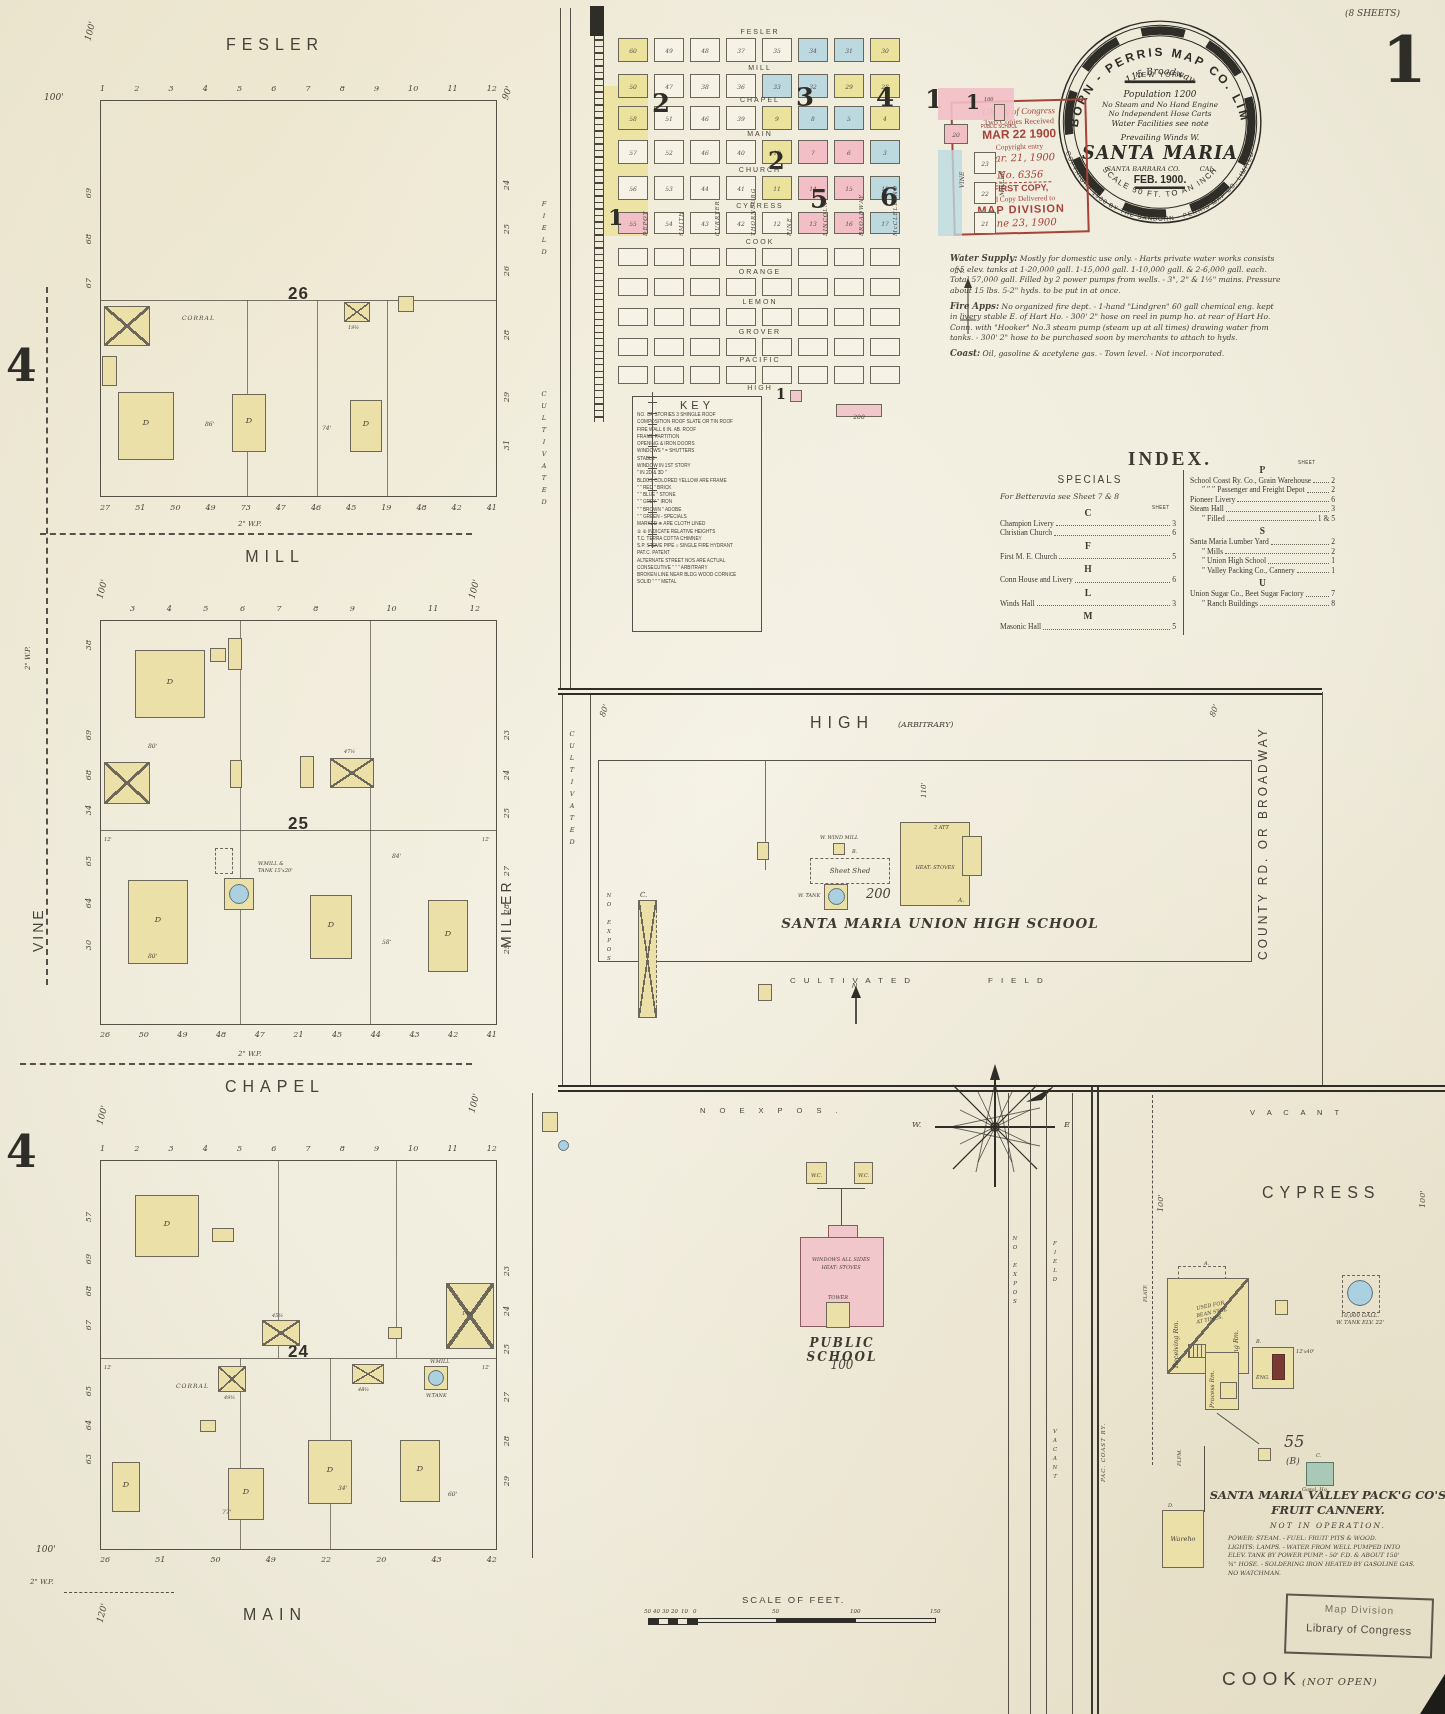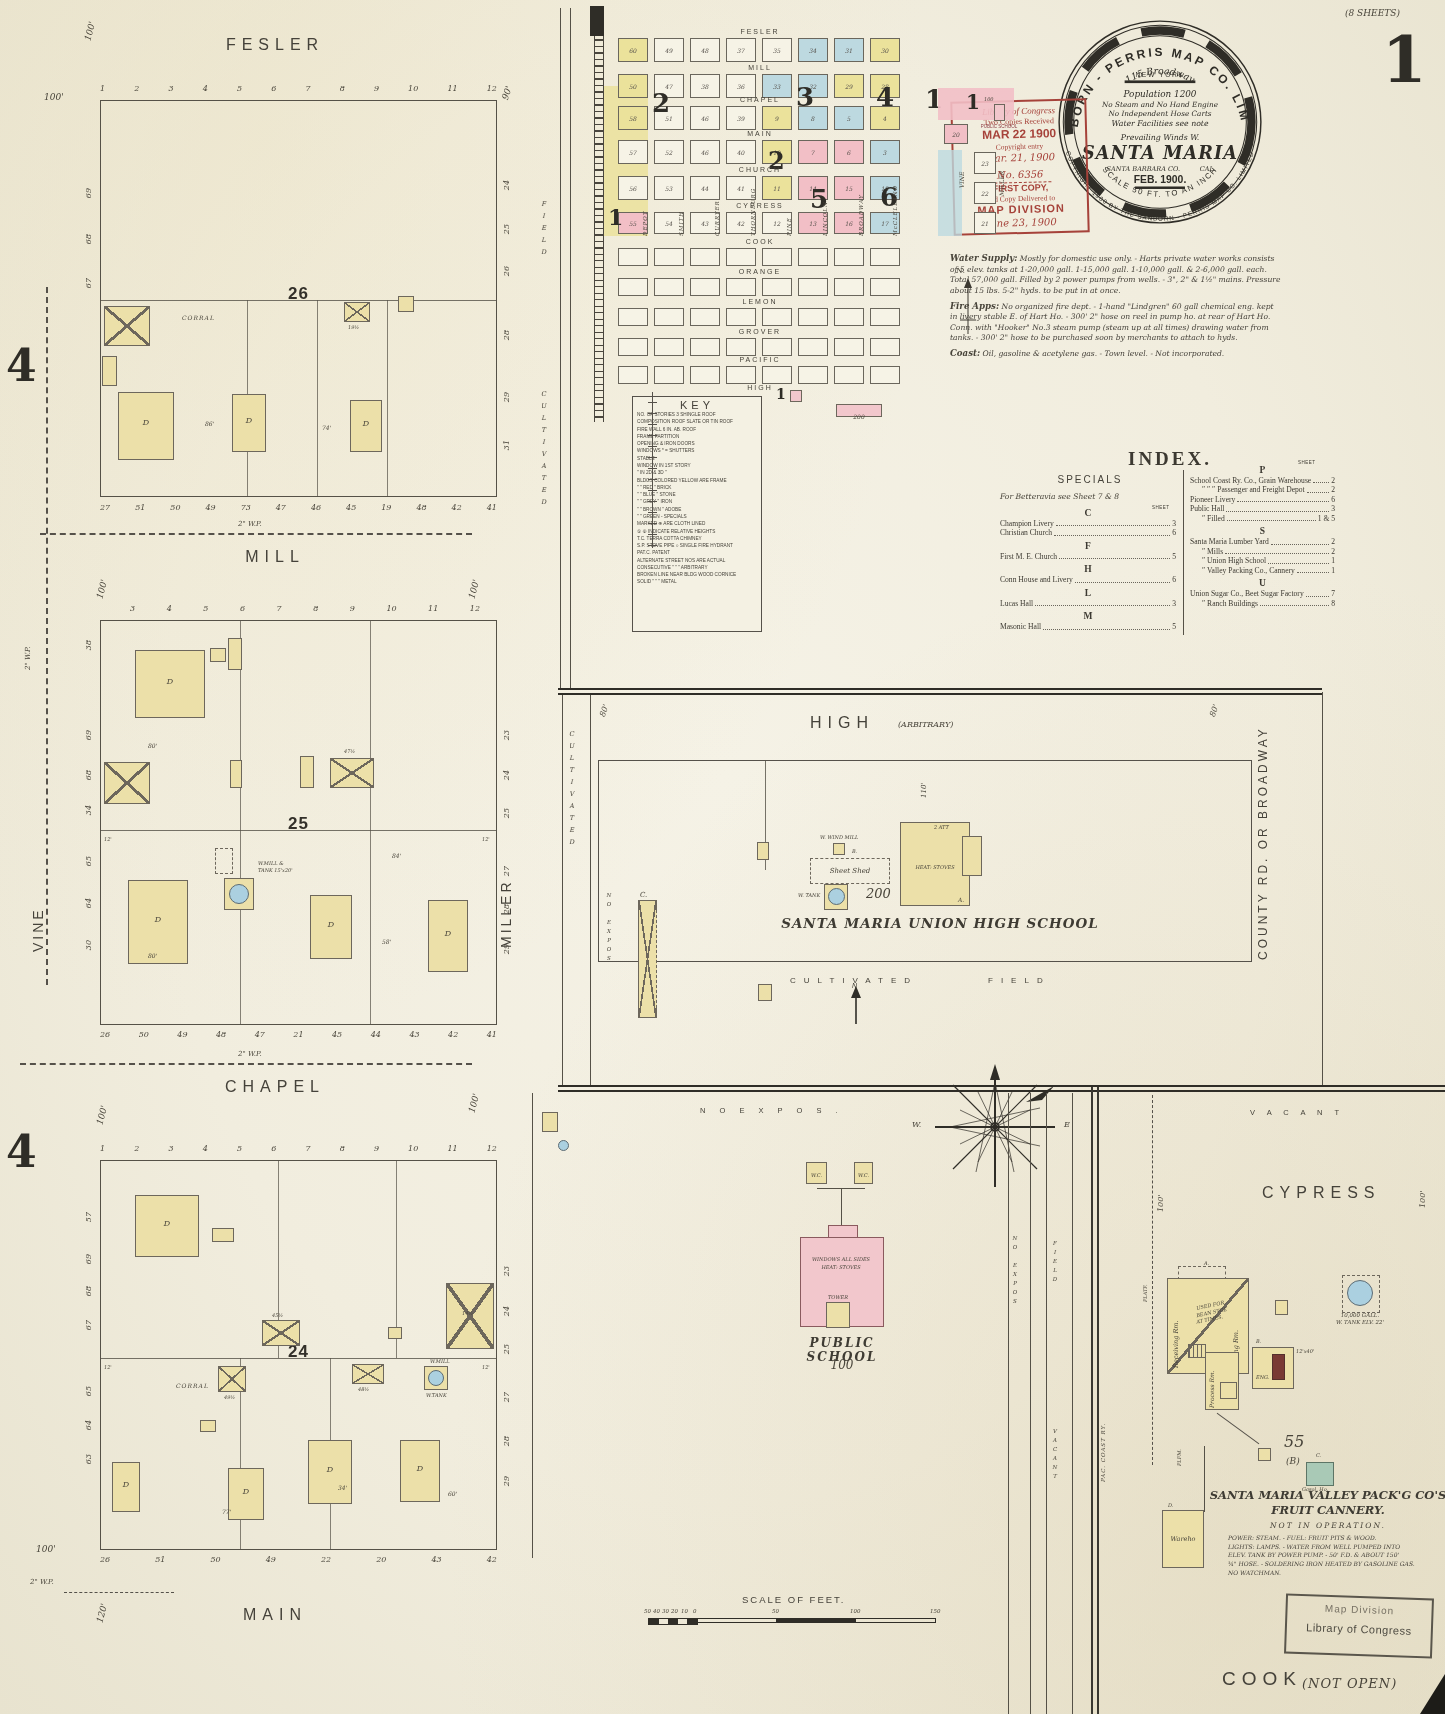--- a/index.html
+++ b/index.html
@@ -167,21 +167,21 @@
         <span>5</span>
       </div>
       <div class="ix-letter">H</div>
       <div class="ix-row">
         <span>Conn House and Livery</span>
         <span class="ix-dots"></span>
         <span>6</span>
       </div>
       <div class="ix-letter">L</div>
       <div class="ix-row">
-        <span>Lucas Hall</span>
+        <span>Winds Hall</span>
         <span class="ix-dots"></span>
         <span>3</span>
       </div>
       <div class="ix-letter">M</div>
       <div class="ix-row">
         <span>Masonic Hall</span>
         <span class="ix-dots"></span>
         <span>5</span>
       </div>
     </div>
@@ -196,21 +196,21 @@
         <span>″ ″ ″ Passenger and Freight Depot</span>
         <span class="ix-dots"></span>
         <span>2</span>
       </div>
       <div class="ix-row">
         <span>Pioneer Livery</span>
         <span class="ix-dots"></span>
         <span>6</span>
       </div>
       <div class="ix-row">
-        <span>Public Hall</span>
+        <span>Steam Hall</span>
         <span class="ix-dots"></span>
         <span>3</span>
       </div>
       <div class="ix-row ix-ind">
         <span>″  Filled</span>
         <span class="ix-dots"></span>
         <span>1 &amp; 5</span>
       </div>
       <div class="ix-letter">S</div>
       <div class="ix-row">
@@ -879,21 +879,21 @@
       <div style="font-family: &quot;DejaVu Serif&quot;, serif; font-style: italic; font-size: 6px; line-height: 1.45; color: rgb(69, 65, 58);">LIGHTS: LAMPS. - WATER FROM WELL PUMPED INTO</div>
       <div style="font-family: &quot;DejaVu Serif&quot;, serif; font-style: italic; font-size: 6px; line-height: 1.45; color: rgb(69, 65, 58);">ELEV. TANK BY POWER PUMP. - 50' F.D. &amp; ABOUT 150'</div>
       <div style="font-family: &quot;DejaVu Serif&quot;, serif; font-style: italic; font-size: 6px; line-height: 1.45; color: rgb(69, 65, 58);">¾" HOSE. - SOLDERING IRON HEATED BY GASOLINE GAS.</div>
       <div style="font-family: &quot;DejaVu Serif&quot;, serif; font-style: italic; font-size: 6px; line-height: 1.45; color: rgb(69, 65, 58);">NO WATCHMAN.</div>
     </div>
   <div class="a i micro" style="left:1168px;top:1502px;">D.</div>
   <div class="a bld c" style="left:1162px;top:1510px;width:42px;height:58px;">
     <span class="i" style="font-size:6.5px;line-height:56px;">Wareho</span>
   </div>
   <div class="a st" style="left:1222px;top:1668px;font-size:19px;">COOK</div>
-  <div class="a i" style="left:1302px;top:1676px;font-size:13px;letter-spacing:1px;">(NOT OPEN)</div>
+  <div class="a i" style="left:1302px;top:1676px;font-size:10px;letter-spacing:1px;">(NOT OPEN)</div>
 
   <div class="a c" style="left:1285px;top:1596px;width:148px;height:60px;border:2.5px solid #5a564c;transform:rotate(2deg);padding-top:6px;box-sizing:border-box;">
     <div style="font-size:10px;color:#777164;letter-spacing:1px;">Map Division</div>
     <div style="font-size:11px;color:#4c4940;margin-top:8px;letter-spacing:.5px;">Library of Congress</div>
   </div>
   <svg class="a" style="left:1420px;top:1674px;" width="25" height="40">
     <polygon points="25,0 25,40 0,40" fill="#1d1c18"></polygon>
   </svg>
 
   <div class="a" style="left:742px;top:1594px;font-size:9.5px;letter-spacing:2px;color:#45423a;">SCALE OF FEET.</div>

